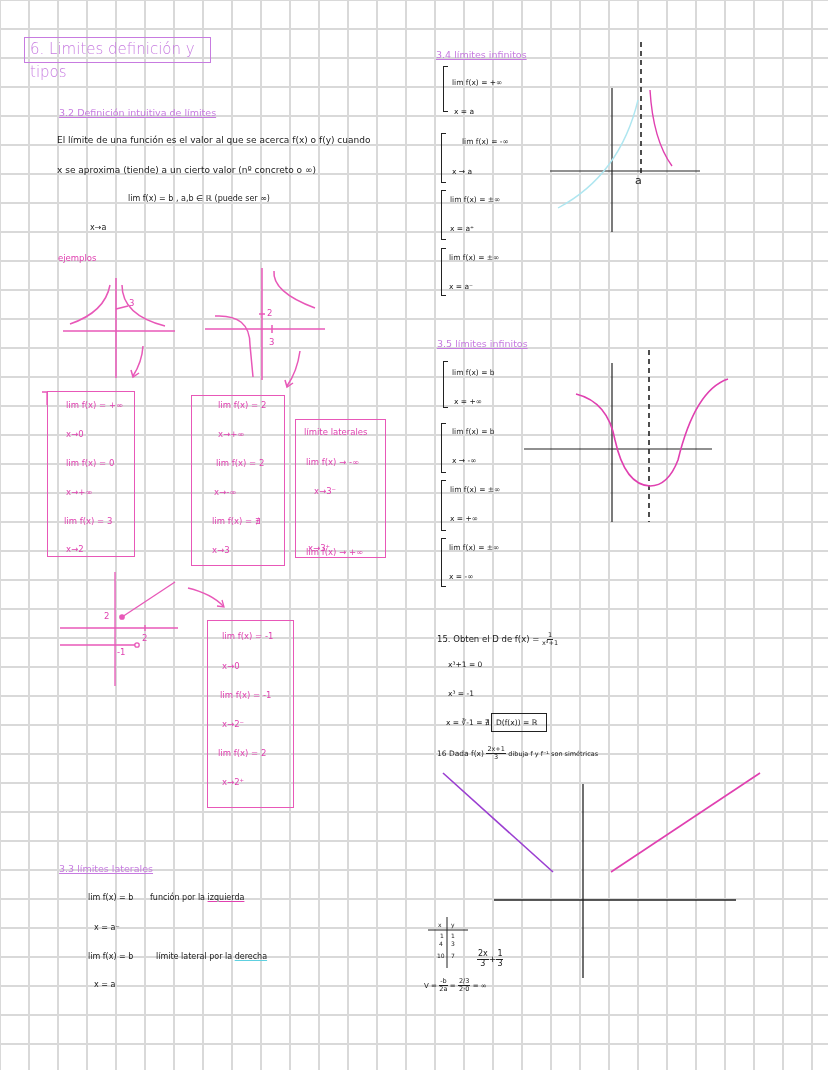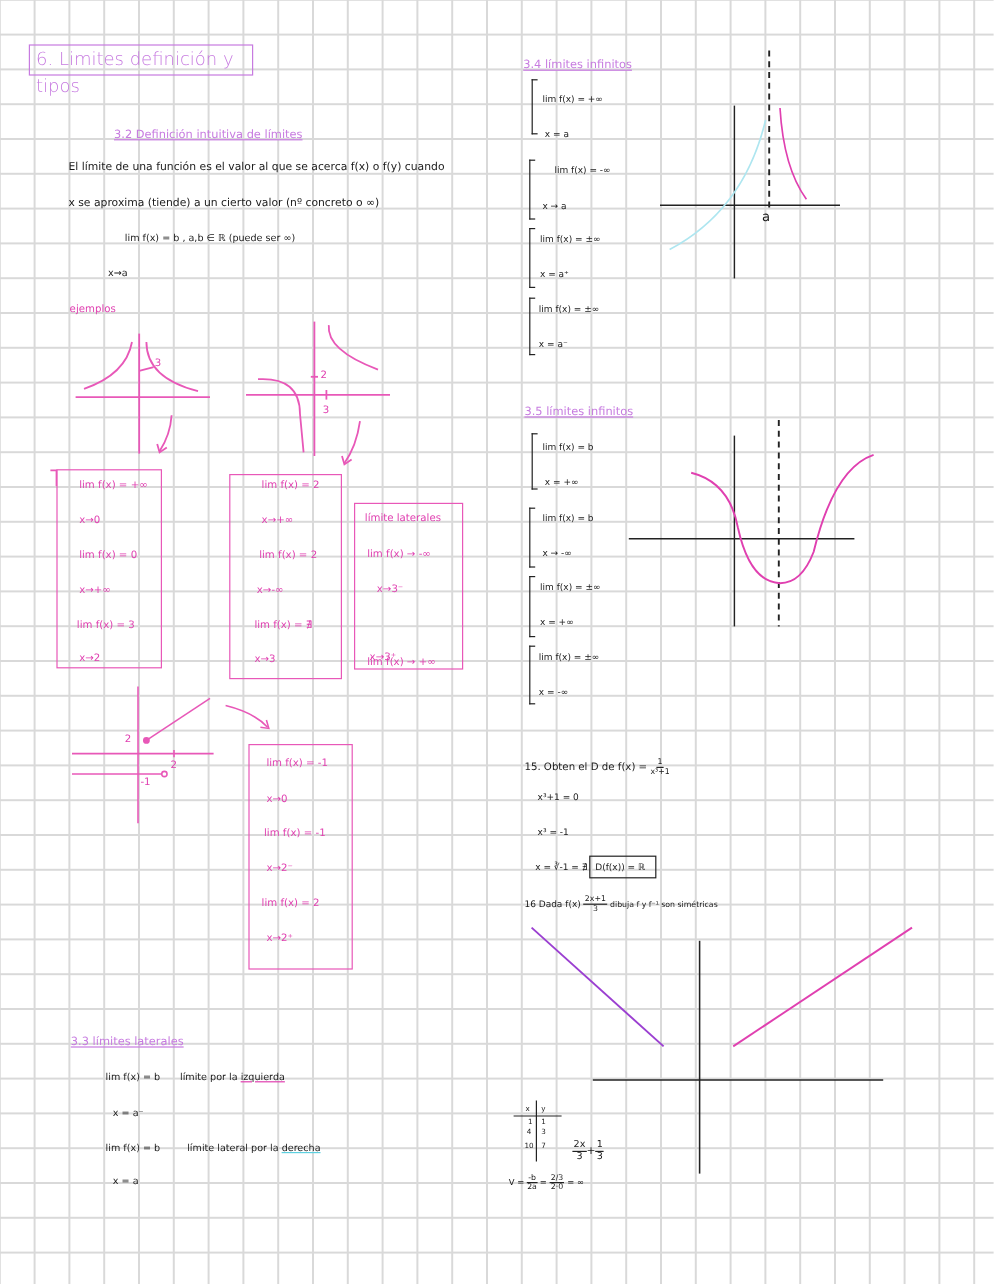--- a/index.html
+++ b/index.html
@@ -98,24 +98,24 @@
   <g stroke="#222" stroke-width="1" fill="none">
     <line x1="428" y1="930" x2="468" y2="930"></line>
     <line x1="447" y1="917" x2="447" y2="968"></line>
   </g>
 
   <path d="M42 392 L47 392 L47 405" stroke="#e858b8" stroke-width="1.3" fill="none"></path>
 </svg>
 
 <div class="title-box">6. Limites definición y tipos</div>
 
-<div class="t heading" style="left:59px;top:108px;padding-left:36px;">3.2 Definición intuitiva de límites</div>
+<div class="t heading" style="left:59px;top:108px;">3.2 Definición intuitiva de límites</div>
 <div class="t ink" style="left:57px;top:136px;">El límite de una función es el valor al que se acerca f(x) o f(y) cuando</div>
 <div class="t ink" style="left:57px;top:166px;">x se aproxima (tiende) a un cierto valor (nº concreto o ∞)</div>
-<div class="t ink" style="left:80px;top:195px;font-size:8px;padding-left:24px;">lim f(x) = b  , a,b ∈ ℝ (puede ser ∞)</div>
+<div class="t ink" style="left:104px;top:195px;font-size:8px;padding-left:24px;">lim f(x) = b  , a,b ∈ ℝ (puede ser ∞)</div>
 <div class="t ink" style="left:90px;top:224px;font-size:8px;">x→a</div>
 <div class="t pink" style="left:58px;top:254px;">ejemplos</div>
 
 <div class="t pink" style="left:129px;top:299px;">3</div>
 <div class="t pink" style="left:267px;top:309px;">2</div>
 <div class="t pink" style="left:269px;top:338px;">3</div>
 
 <div class="pbox" style="left:47px;top:391px;width:88px;height:166px;">
   <div class="t pink" style="left:18px;top:9px;">lim f(x) = +∞</div>
   <div class="t pink" style="left:18px;top:38px;">x→0</div>
@@ -151,21 +151,21 @@
   <div class="t pink" style="left:14px;top:41px;">x→0</div>
   <div class="t pink" style="left:12px;top:70px;">lim f(x) = -1</div>
   <div class="t pink" style="left:14px;top:99px;">x→2⁻</div>
   <div class="t pink" style="left:10px;top:128px;">lim f(x) = 2</div>
   <div class="t pink" style="left:14px;top:157px;">x→2⁺</div>
 </div>
 
 <div class="t heading" style="left:59px;top:864px;">3.3 límites laterales</div>
 <div class="t ink" style="left:88px;top:894px;font-size:8px;">lim f(x) = b</div>
 <div class="t ink" style="left:150px;top:894px;font-size:8px;">
-  <span>límite por la </span><span class="underline-pink">izquierda</span>
+  <span>función por la </span><span class="underline-pink">izquierda</span>
 </div>
 <div class="t ink" style="left:94px;top:924px;font-size:8px;">x = a⁻</div>
 <div class="t ink" style="left:88px;top:953px;font-size:8px;">lim f(x) = b</div>
 <div class="t ink" style="left:156px;top:953px;font-size:8px;">
   <span>límite lateral por la </span><span class="underline-cyan">derecha</span>
 </div>
 <div class="t ink" style="left:94px;top:981px;font-size:8px;">x = a</div>
 
 <div class="t heading" style="left:436px;top:50px;">3.4 límites infinitos</div>
 <div class="bracket" style="left:443px;top:66px;height:46px;"></div>

